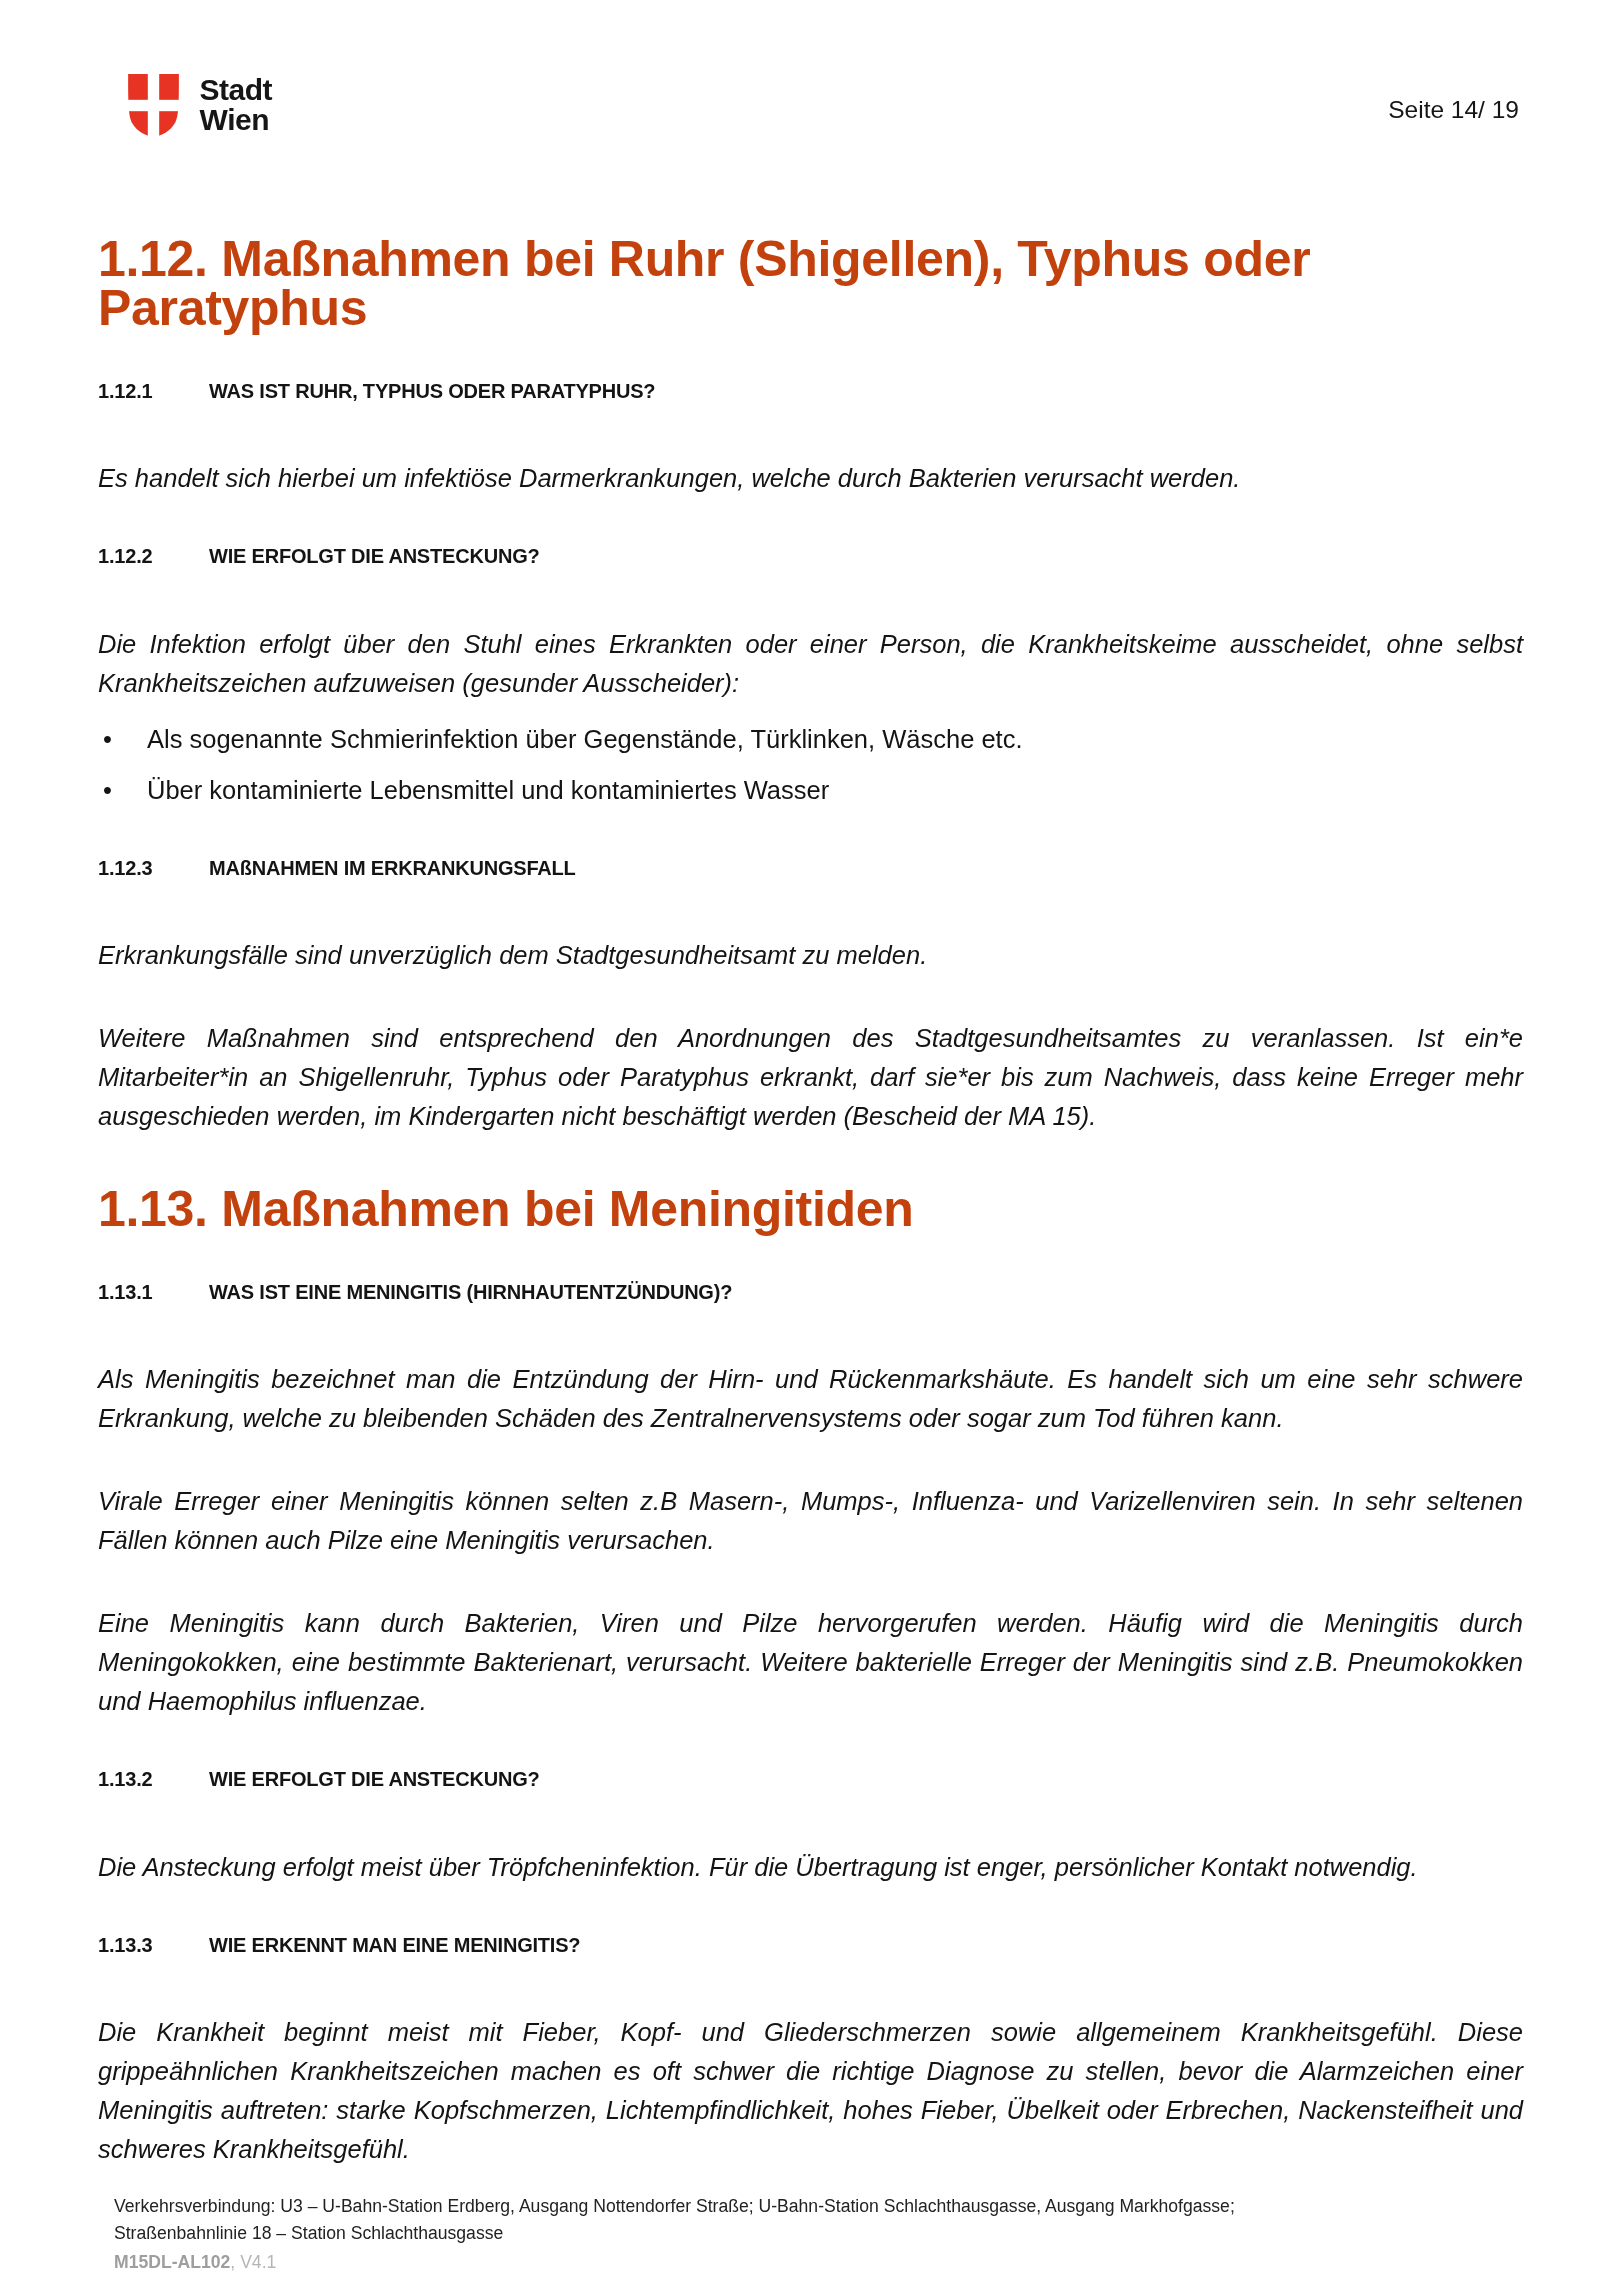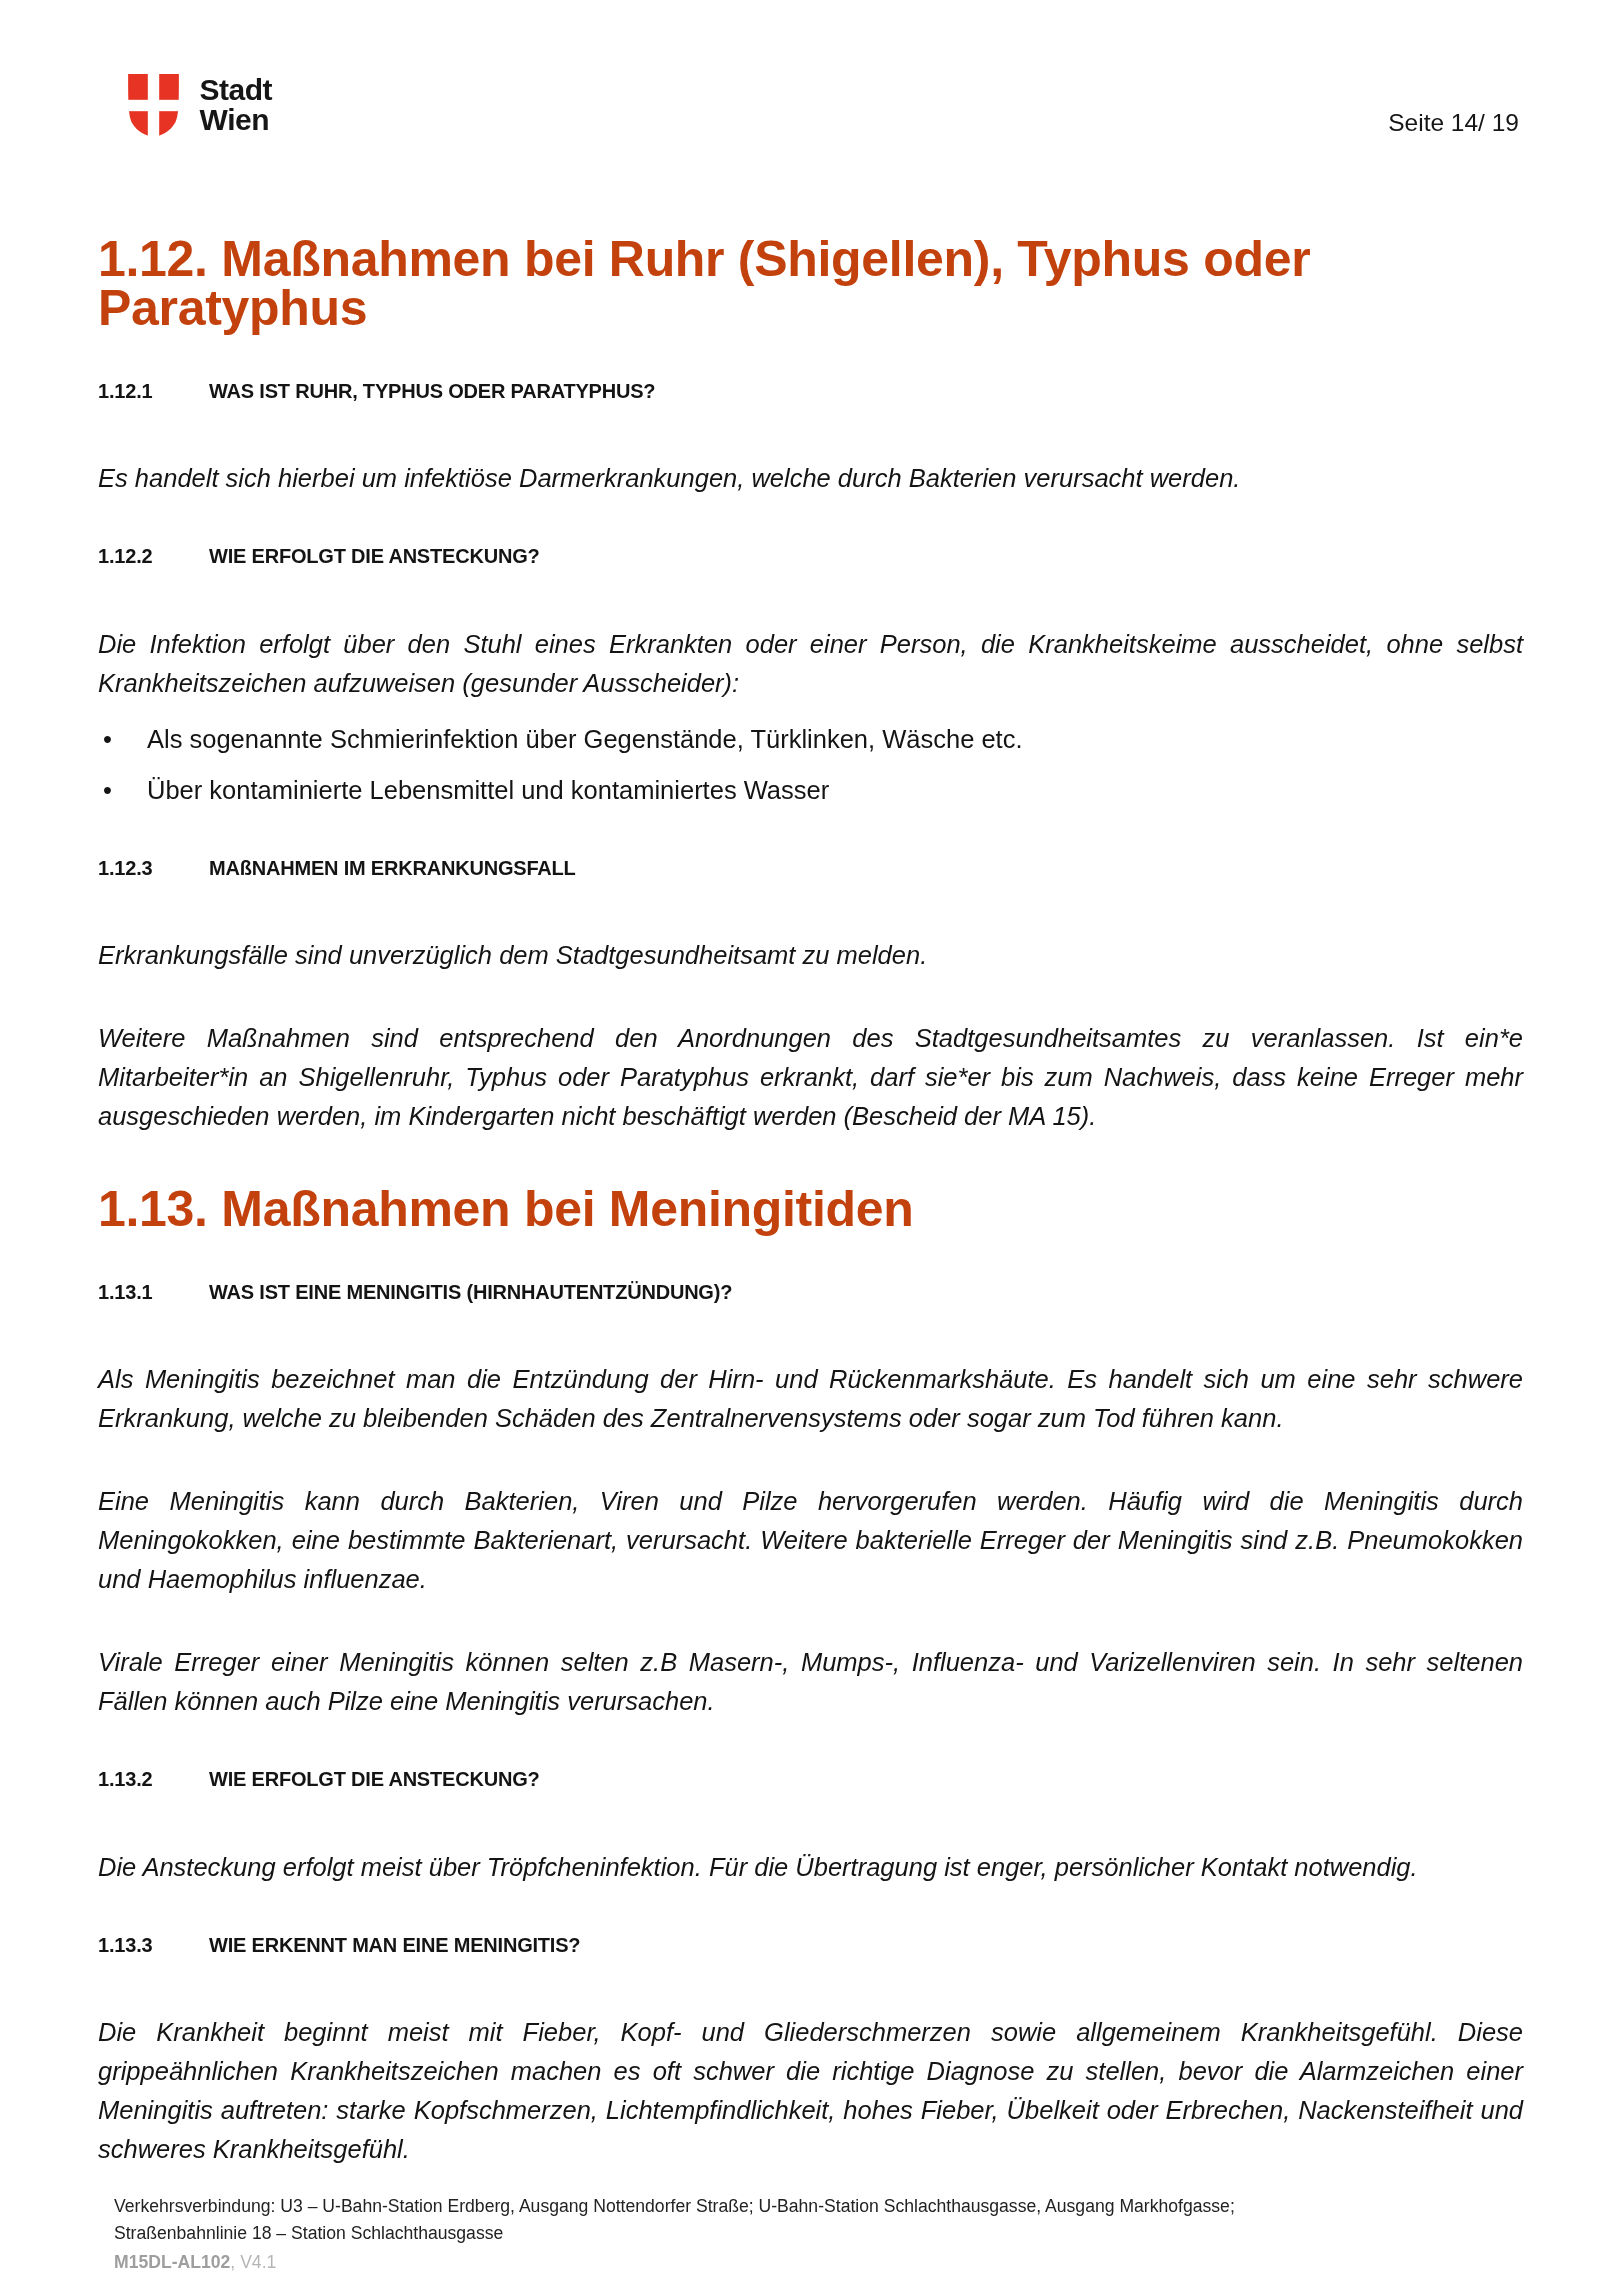--- a/index.html
+++ b/index.html
@@ -9,21 +9,21 @@
     height: 2293px;
     background: #ffffff;
     font-family: "Liberation Sans", sans-serif;
     color: #141414;
     overflow: hidden;
   }
   
   .header {
     display: flex;
     justify-content: space-between;
-    align-items: flex-end;
+    align-items: center;
     padding: 74px 102px 0 127px;
   }
   .logo { display: flex; align-items: flex-start; gap: 19.6px; }
   .logo svg { display: block; width: 53px; height: 63px; }
   .logo-text {
     font-weight: 700;
     font-size: 30px;
     line-height: 30px;
     letter-spacing: -0.5px;
     color: #161616;
@@ -147,22 +147,22 @@
     <p class="body after-heading">Erkrankungsfälle sind unverzüglich dem Stadtgesundheitsamt zu melden.</p>
     <p class="body">Weitere Maßnahmen sind entsprechend den Anordnungen des Stadtgesundheitsamtes zu veranlassen. Ist ein*e Mitarbeiter*in an Shigellenruhr, Typhus oder Paratyphus erkrankt, darf sie*er bis zum Nachweis, dass keine Erreger mehr ausgeschieden werden, im Kindergarten nicht beschäftigt werden (Bescheid der MA 15).</p>
 
     <h1 class="sec-title">1.13. Maßnahmen bei Meningitiden</h1>
 
     <div class="sub-heading">
       <span class="num">1.13.1</span>
       <span>WAS IST EINE MENINGITIS (HIRNHAUTENTZÜNDUNG)?</span>
     </div>
     <p class="body after-heading">Als Meningitis bezeichnet man die Entzündung der Hirn- und Rückenmarkshäute. Es handelt sich um eine sehr schwere Erkrankung, welche zu bleibenden Schäden des Zentralnervensystems oder sogar zum Tod führen kann.</p>
+    <p class="body">Virale Erreger einer Meningitis können selten z.B Masern-, Mumps-, Influenza- und Varizellenviren sein. In sehr seltenen Fällen können auch Pilze eine Meningitis verursachen.</p>
     <p class="body">Eine Meningitis kann durch Bakterien, Viren und Pilze hervorgerufen werden. Häufig wird die Meningitis durch Meningokokken, eine bestimmte Bakterienart, verursacht. Weitere bakterielle Erreger der Meningitis sind z.B. Pneumokokken und Haemophilus influenzae.</p>
-    <p class="body">Virale Erreger einer Meningitis können selten z.B Masern-, Mumps-, Influenza- und Varizellenviren sein. In sehr seltenen Fällen können auch Pilze eine Meningitis verursachen.</p>
 
     <div class="sub-heading">
       <span class="num">1.13.2</span>
       <span>WIE ERFOLGT DIE ANSTECKUNG?</span>
     </div>
     <p class="body after-heading">Die Ansteckung erfolgt meist über Tröpfcheninfektion. Für die Übertragung ist enger, persönlicher Kontakt notwendig.</p>
 
     <div class="sub-heading">
       <span class="num">1.13.3</span>
       <span>WIE ERKENNT MAN EINE MENINGITIS?</span>

